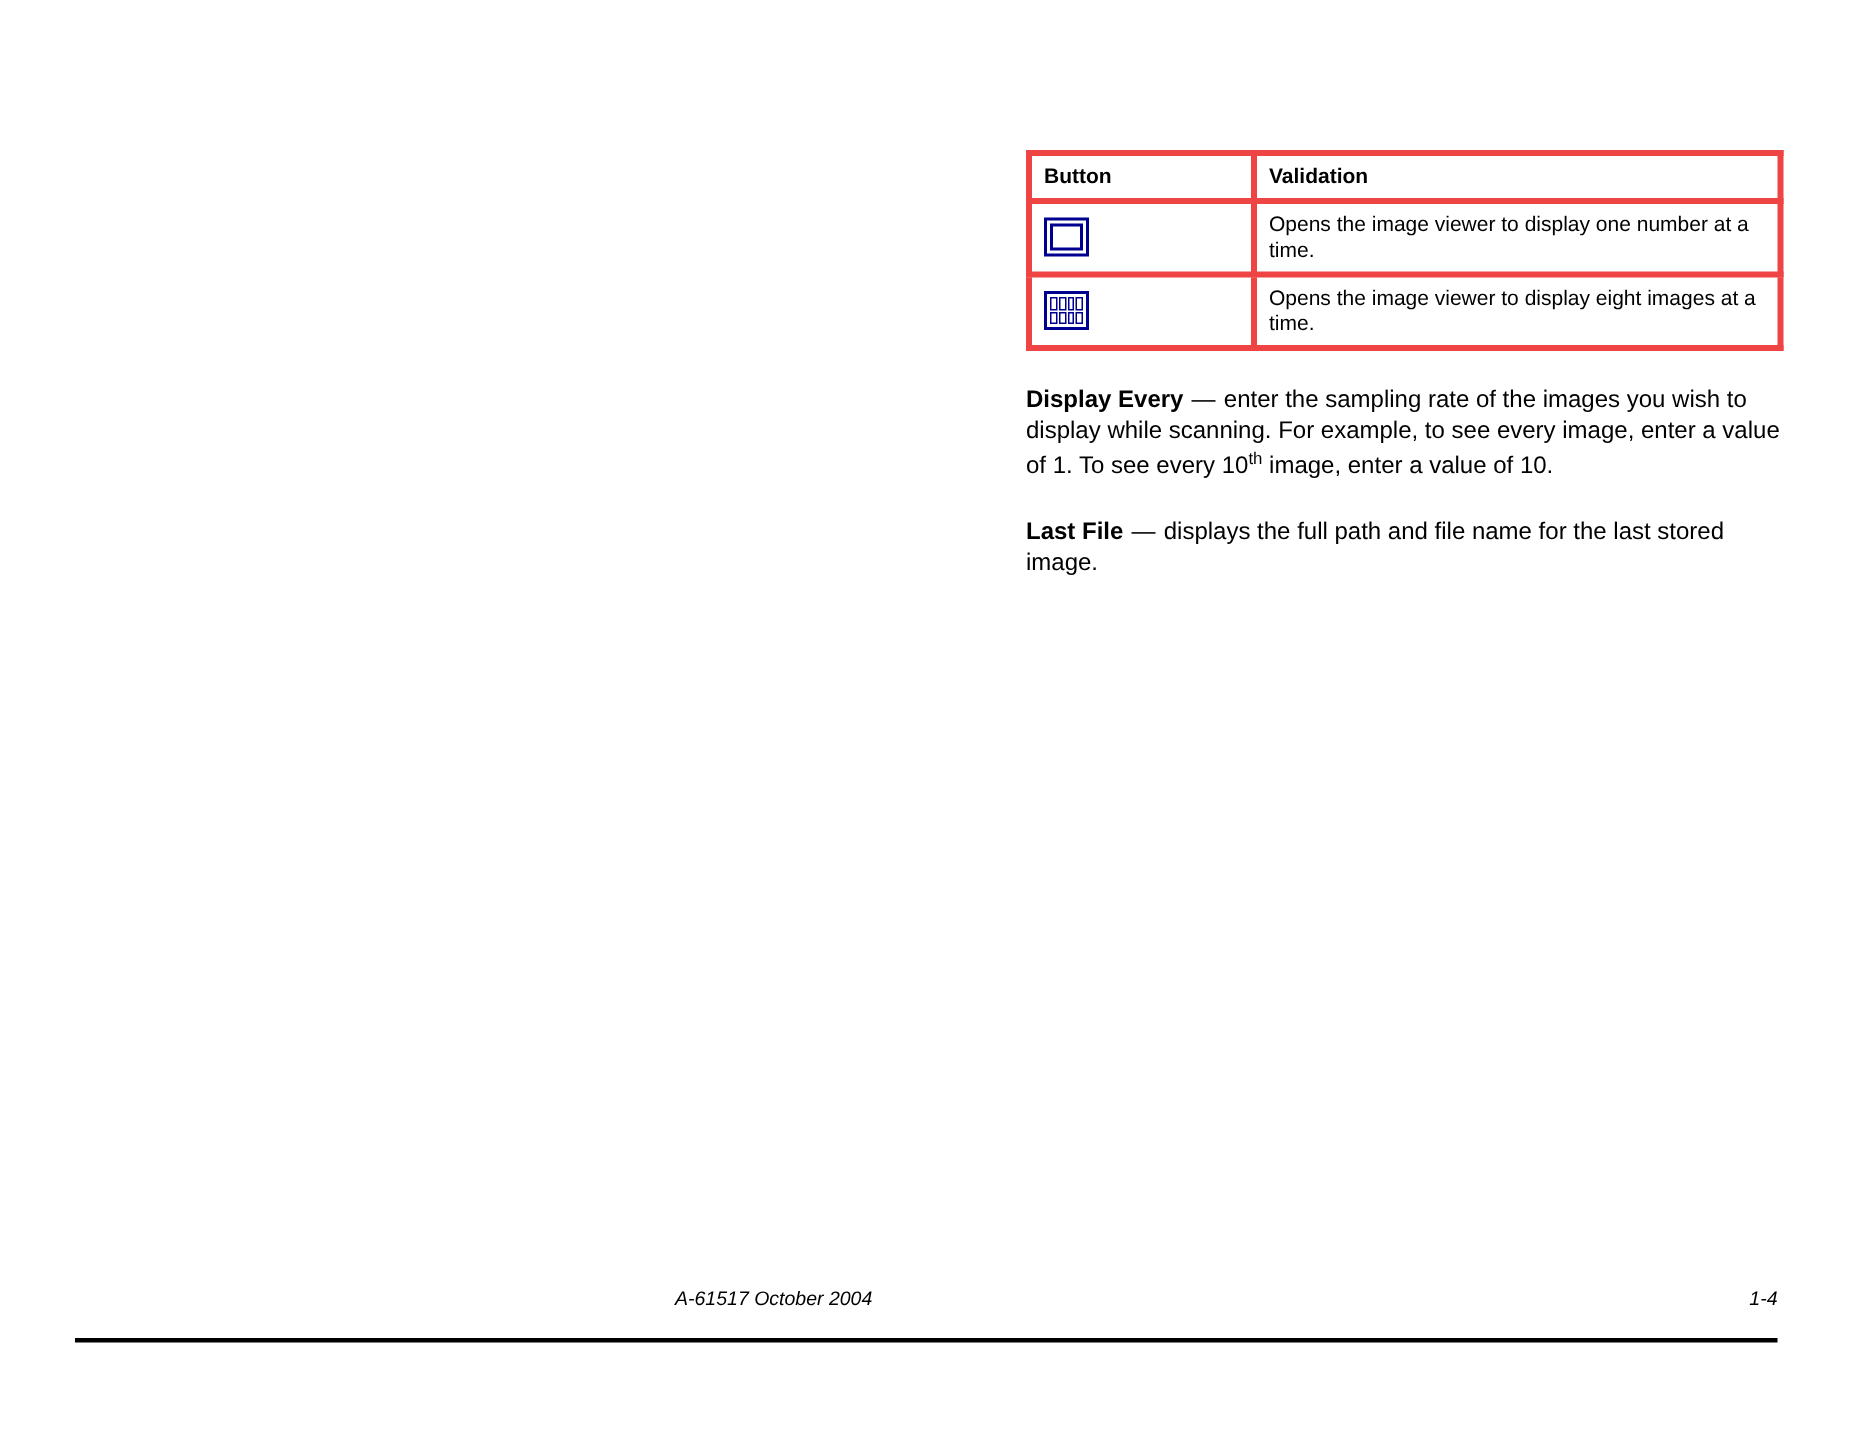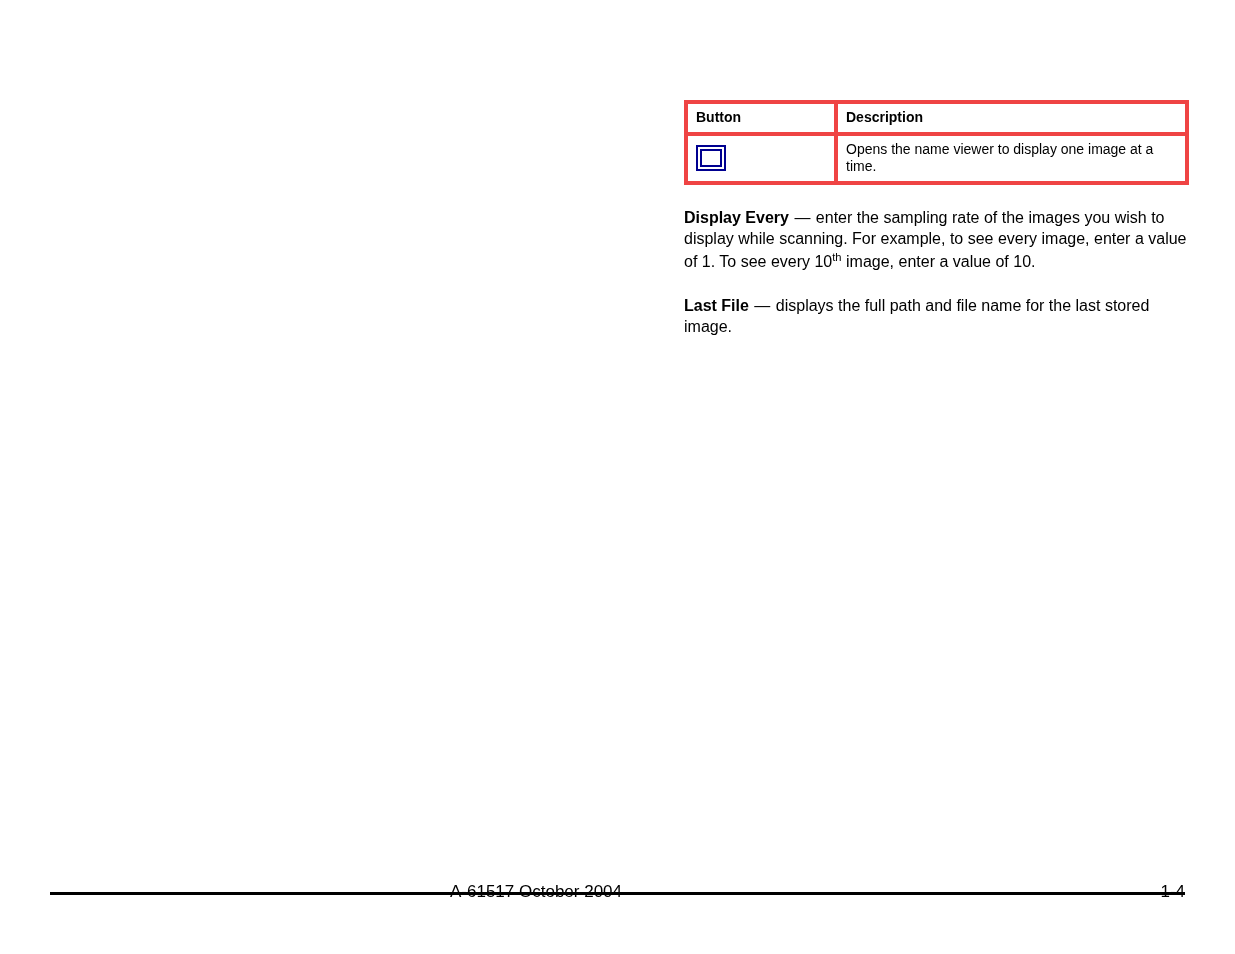--- a/index.html
+++ b/index.html
@@ -57,24 +57,25 @@
     position: absolute;
     left: 50px;
     right: 50px;
     top: 892px;
     border-top: 3px solid #000;
   }
   .footer {
     position: absolute;
     left: 450px;
     right: 50px;
-    top: 882px;
+    top: 858px;
     display: flex;
     justify-content: space-between;
-    font-size: 17px;
+    font-size: 13px;
+    font-style: italic;
   }
   
   .ico {
     display: inline-block;
     width: 30px;
     height: 26px;
     border: 2px solid #000090;
     box-sizing: border-box;
     position: relative;
     vertical-align: middle;
@@ -100,33 +101,50 @@
 <body>
 
 <div class="page">
 
   <div class="content">
 
     <table class="button-table">
       <thead>
         <tr>
           <th class="btn-cell">Button</th>
-          <th>Description</th>
+          <th>Validation</th>
         </tr>
       </thead>
       <tbody>
         <tr>
           <td class="btn-cell">
             <span class="ico ico-1">
               <span class="inner">
                   <span class="cell"></span>
                 </span>
             </span>
           </td>
-          <td>Opens the name viewer to display one image at a time.</td>
+          <td>Opens the image viewer to display one number at a time.</td>
+        </tr>
+        <tr>
+          <td class="btn-cell">
+            <span class="ico ico-8">
+              <span class="inner">
+                <span class="cell"></span>
+                  <span class="cell"></span>
+                  <span class="cell"></span>
+                  <span class="cell"></span>
+                <span class="cell"></span>
+                  <span class="cell"></span>
+                  <span class="cell"></span>
+                  <span class="cell"></span>
+              </span>
+            </span>
+          </td>
+          <td>Opens the image viewer to display eight images at a time.</td>
         </tr>
       </tbody>
     </table>
 
     <div class="para">
       <span class="lead">Display Every</span>
       <span class="dash">—</span>
       <span>enter the sampling rate of the images you wish to display while scanning. For example, to see every image, enter a value of 1. To see every 10</span><sup>th</sup><span> image, enter a value of 10.</span>
     </div>
 

